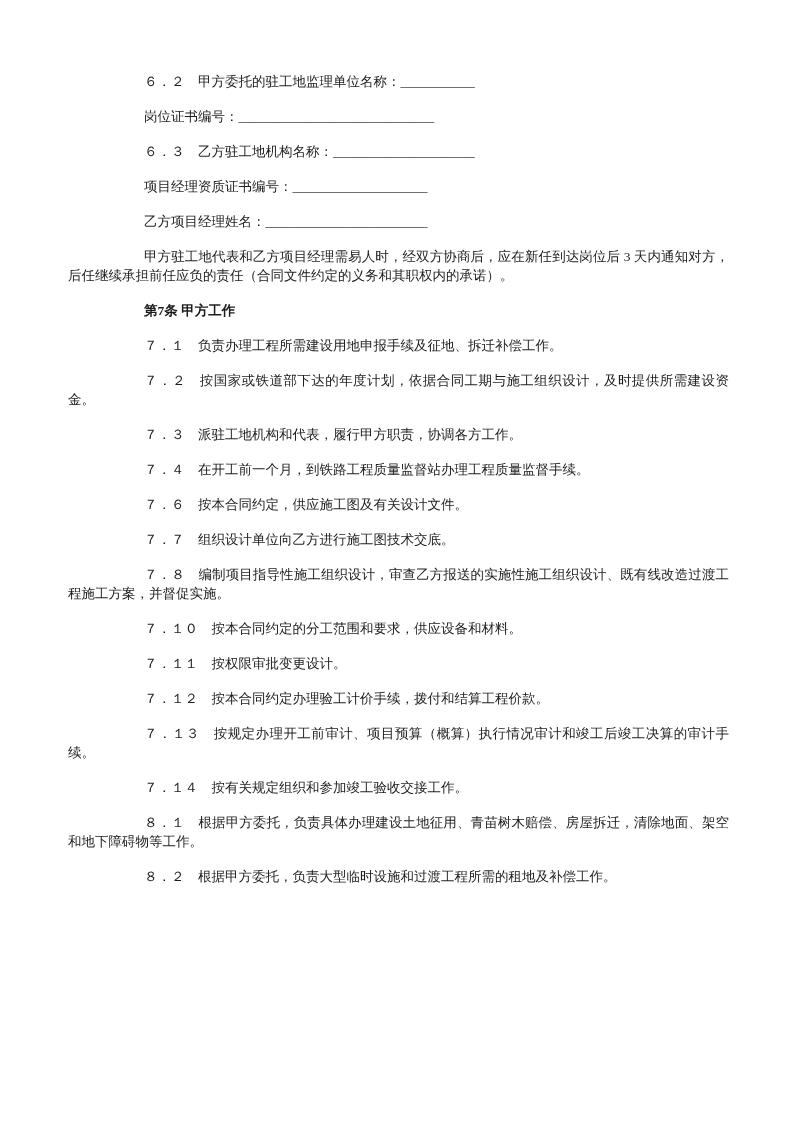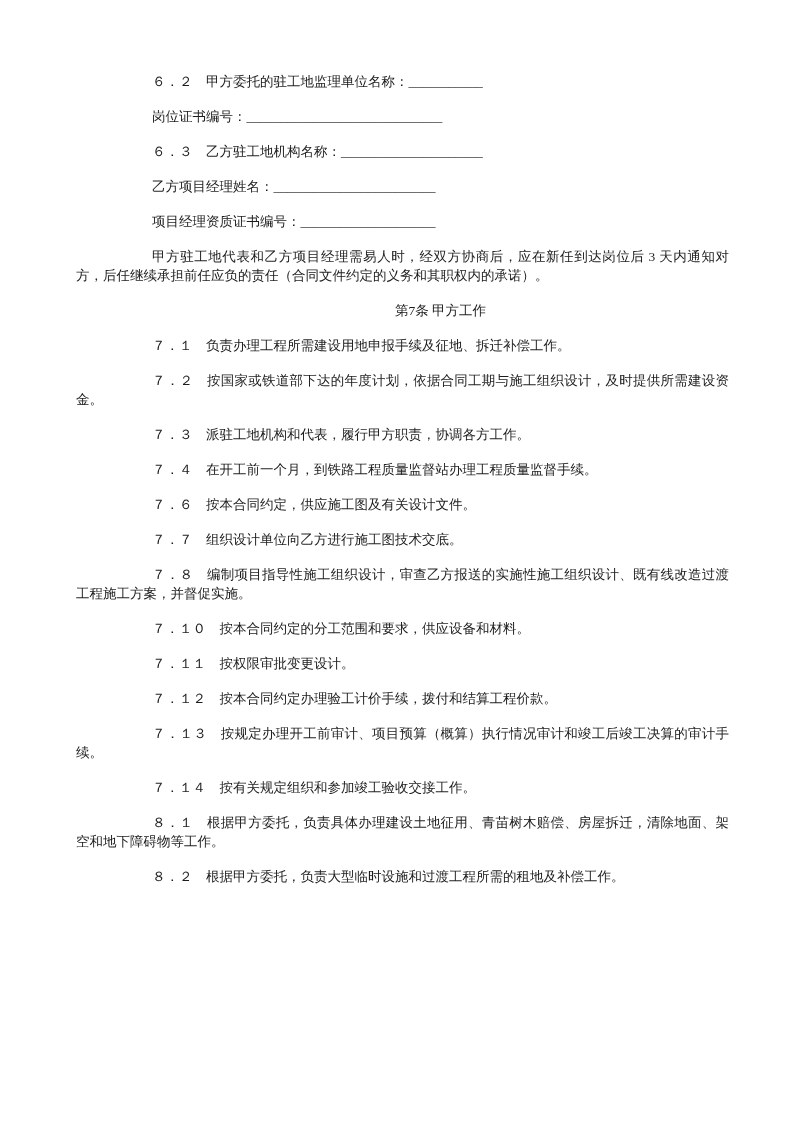--- a/index.html
+++ b/index.html
@@ -16,26 +16,26 @@
     font-family: "Liberation Serif", "DejaVu Serif", serif;
     color: #1c1c1c;
   }
   .content {
     padding: 72px 64px 0 64px;
     font-size: 13.5px;
     line-height: 19px;
     text-align: justify;
   }
   .content p {
-    margin: 0 0 16px 12px;
+    margin: 0 0 16px 4px;
     text-indent: 76px;
   }
   .heading {
-    font-weight: normal;
-    text-align: center;
+    font-weight: bold;
+    text-align: left;
   }
   .field {
     text-align: left;
     white-space: nowrap;
   }
   .blank {
     letter-spacing: 0;
   }
 </style>
 </head>
@@ -44,23 +44,23 @@
 <div class="page">
   <div class="content">
 
     <p class="field"><span>６．２　甲方委托的驻工地监理单位名称：</span><span class="blank">___________</span></p>
 
 
     <p class="field"><span>岗位证书编号：</span><span class="blank">_____________________________</span></p>
 
     <p class="field"><span>６．３　乙方驻工地机构名称：</span><span class="blank">_____________________</span></p>
 
+    <p class="field"><span>项目经理资质证书编号：</span><span class="blank">____________________</span></p>
+
     <p class="field"><span>乙方项目经理姓名：</span><span class="blank">________________________</span></p>
-
-    <p class="field"><span>项目经理资质证书编号：</span><span class="blank">____________________</span></p>
 
     <p>甲方驻工地代表和乙方项目经理需易人时，经双方协商后，应在新任到达岗位后 3 天内通知对方，后任继续承担前任应负的责任（合同文件约定的义务和其职权内的承诺）。</p>
 
     <p class="heading">第7条 甲方工作</p>
 
     <p>７．１　负责办理工程所需建设用地申报手续及征地、拆迁补偿工作。</p>
     <p>７．２　按国家或铁道部下达的年度计划，依据合同工期与施工组织设计，及时提供所需建设资金。</p>
     <p>７．３　派驻工地机构和代表，履行甲方职责，协调各方工作。</p>
     <p>７．４　在开工前一个月，到铁路工程质量监督站办理工程质量监督手续。</p>
     <p>７．６　按本合同约定，供应施工图及有关设计文件。</p>

